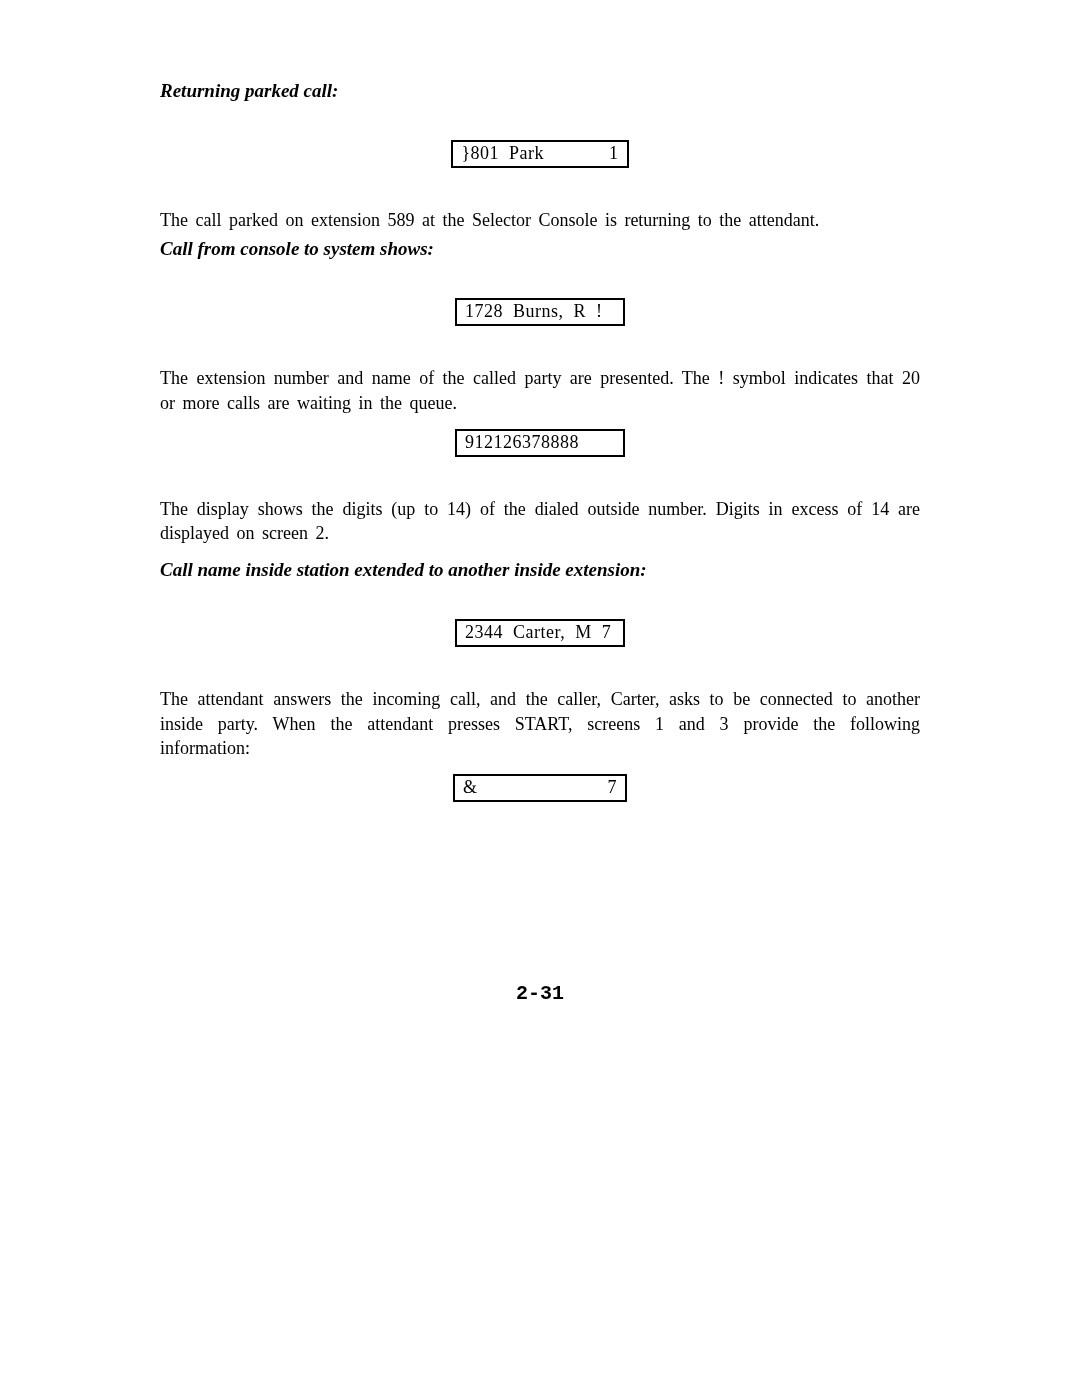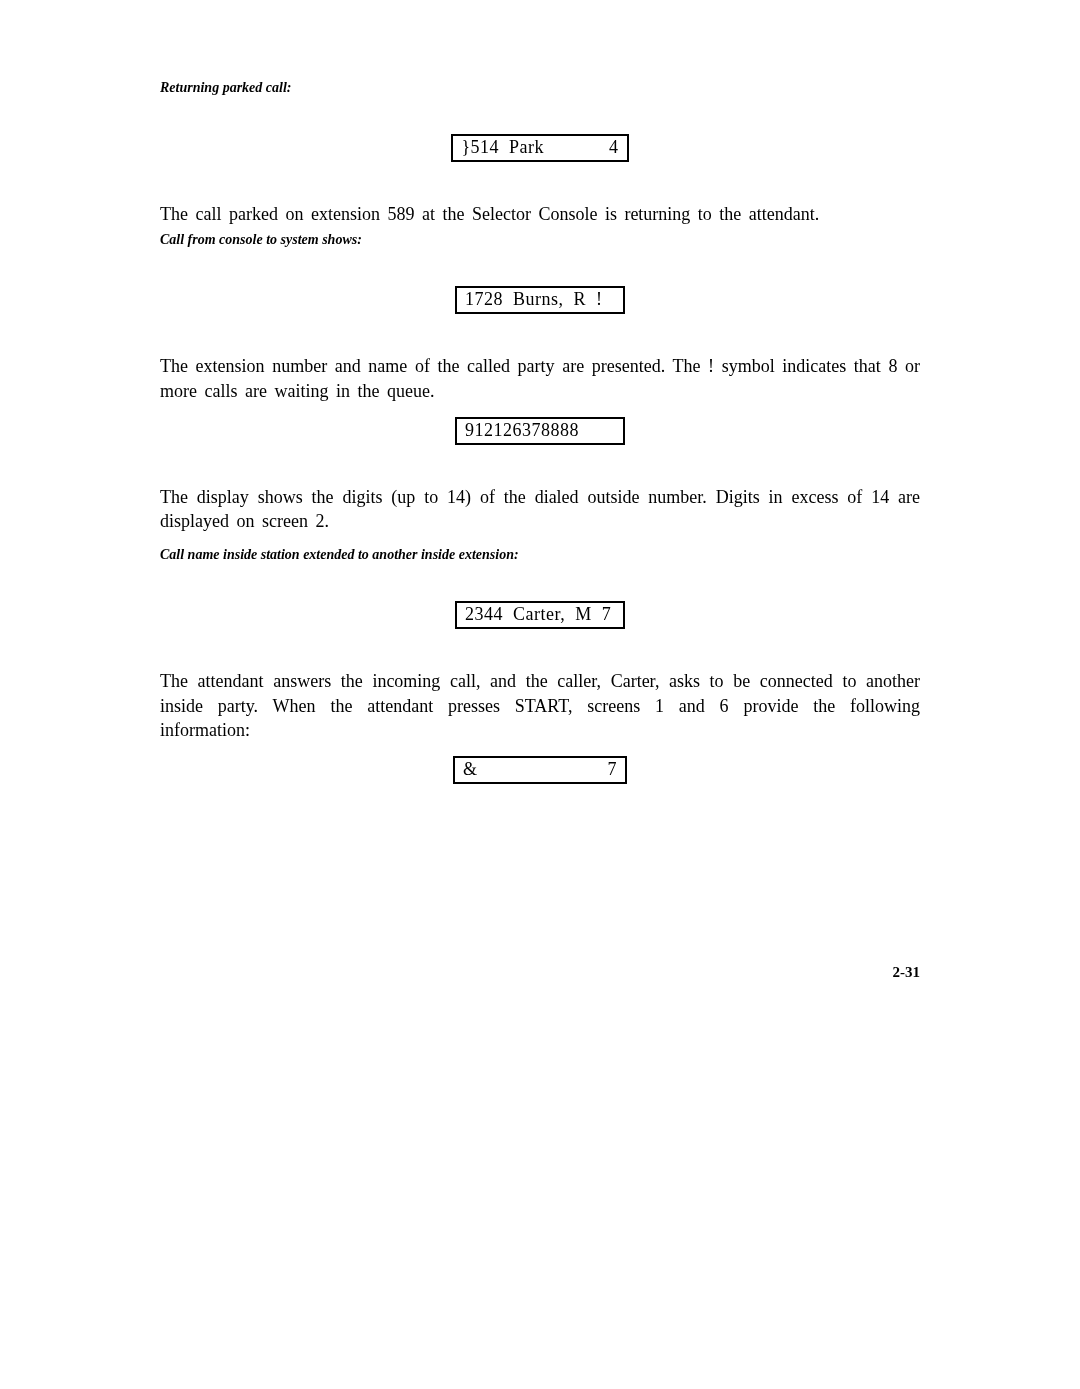--- a/index.html
+++ b/index.html
@@ -12,21 +12,21 @@
     width: 760px;
     margin: 0 auto;
     padding: 80px 0 60px 0;
     font-family: "Times New Roman", Times, serif;
     color: #000;
   }
   .heading {
     font-family: "Times New Roman", Times, serif;
     font-weight: bold;
     font-style: italic;
-    font-size: 14px;
+    font-size: 19px;
     margin: 0 0 38px 0;
   }
   .lcd-wrap {
     width: 100%;
     display: flex;
     justify-content: center;
     margin: 0 0 40px 0;
   }
   .lcd {
     border: 2px solid #000;
@@ -41,54 +41,54 @@
   .para {
     font-family: "Times New Roman", Times, serif;
     font-size: 18px;
     line-height: 1.35;
     margin: 0 0 14px 0;
     text-align: justify;
     word-spacing: 3px;
   }
   .tight { margin-bottom: 6px; }
   .pagenum {
-    font-family: Liberation Serif, serif;
+    font-family: Liberation Mono, monospace;
     font-weight: bold;
-    font-size: 15px;
-    text-align: right;
+    font-size: 20px;
+    text-align: center;
     margin-top: 180px;
   }
 </style>
 </head>
 <body>
 
 <div class="page">
 
   <div class="heading">Returning parked call:</div>
   <div class="lcd-wrap">
-    <div class="lcd">}514  Park             4</div>
+    <div class="lcd">}801  Park             1</div>
   </div>
   <p class="para tight">The  call  parked  on  extension  589  at  the  Selector  Console  is  returning  to  the  attendant.</p>
 
   <div class="heading">Call from console to system shows:</div>
   <div class="lcd-wrap">
     <div class="lcd">1728  Burns,  R  !</div>
   </div>
-  <p class="para">The  extension  number  and  name  of  the  called  party  are  presented.  The  !  symbol  indicates that  8  or  more  calls  are  waiting  in  the  queue.</p>
+  <p class="para">The  extension  number  and  name  of  the  called  party  are  presented.  The  !  symbol  indicates that  20  or  more  calls  are  waiting  in  the  queue.</p>
 
   <div class="lcd-wrap">
     <div class="lcd">912126378888</div>
   </div>
   <p class="para">The  display  shows  the  digits  (up  to  14)  of  the  dialed  outside  number.  Digits  in  excess  of  14 are  displayed  on  screen  2.</p>
 
   <div class="heading">Call name inside station extended to another inside extension:</div>
   <div class="lcd-wrap">
     <div class="lcd">2344  Carter,  M  7</div>
   </div>
-  <p class="para">The  attendant  answers  the  incoming  call,  and  the  caller,  Carter,  asks  to  be  connected  to another  inside  party.   When  the  attendant  presses  START,  screens  1  and  6  provide  the following   information:</p>
+  <p class="para">The  attendant  answers  the  incoming  call,  and  the  caller,  Carter,  asks  to  be  connected  to another  inside  party.   When  the  attendant  presses  START,  screens  1  and  3  provide  the following   information:</p>
 
   <div class="lcd-wrap" style="margin-bottom:56px;">
     <div class="lcd">&amp;                          7</div>
   </div>
 
 
   <div class="pagenum">2-31</div>
 
 </div>
 

